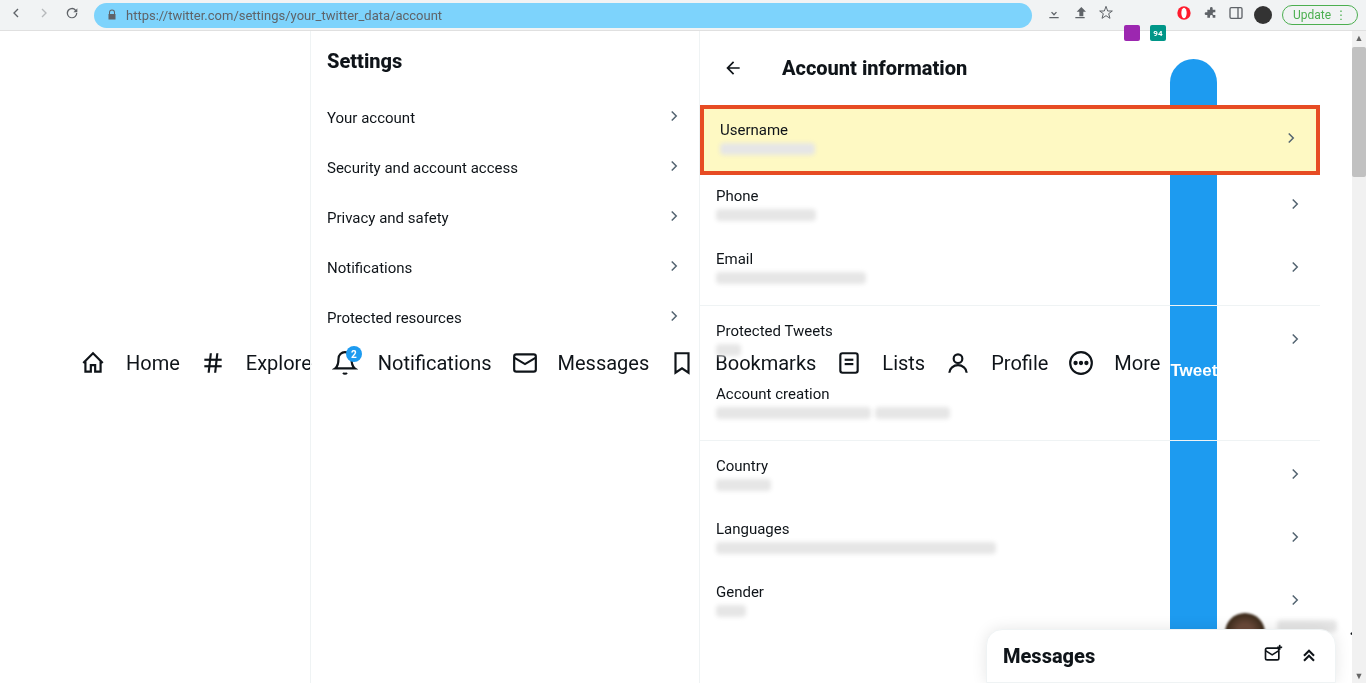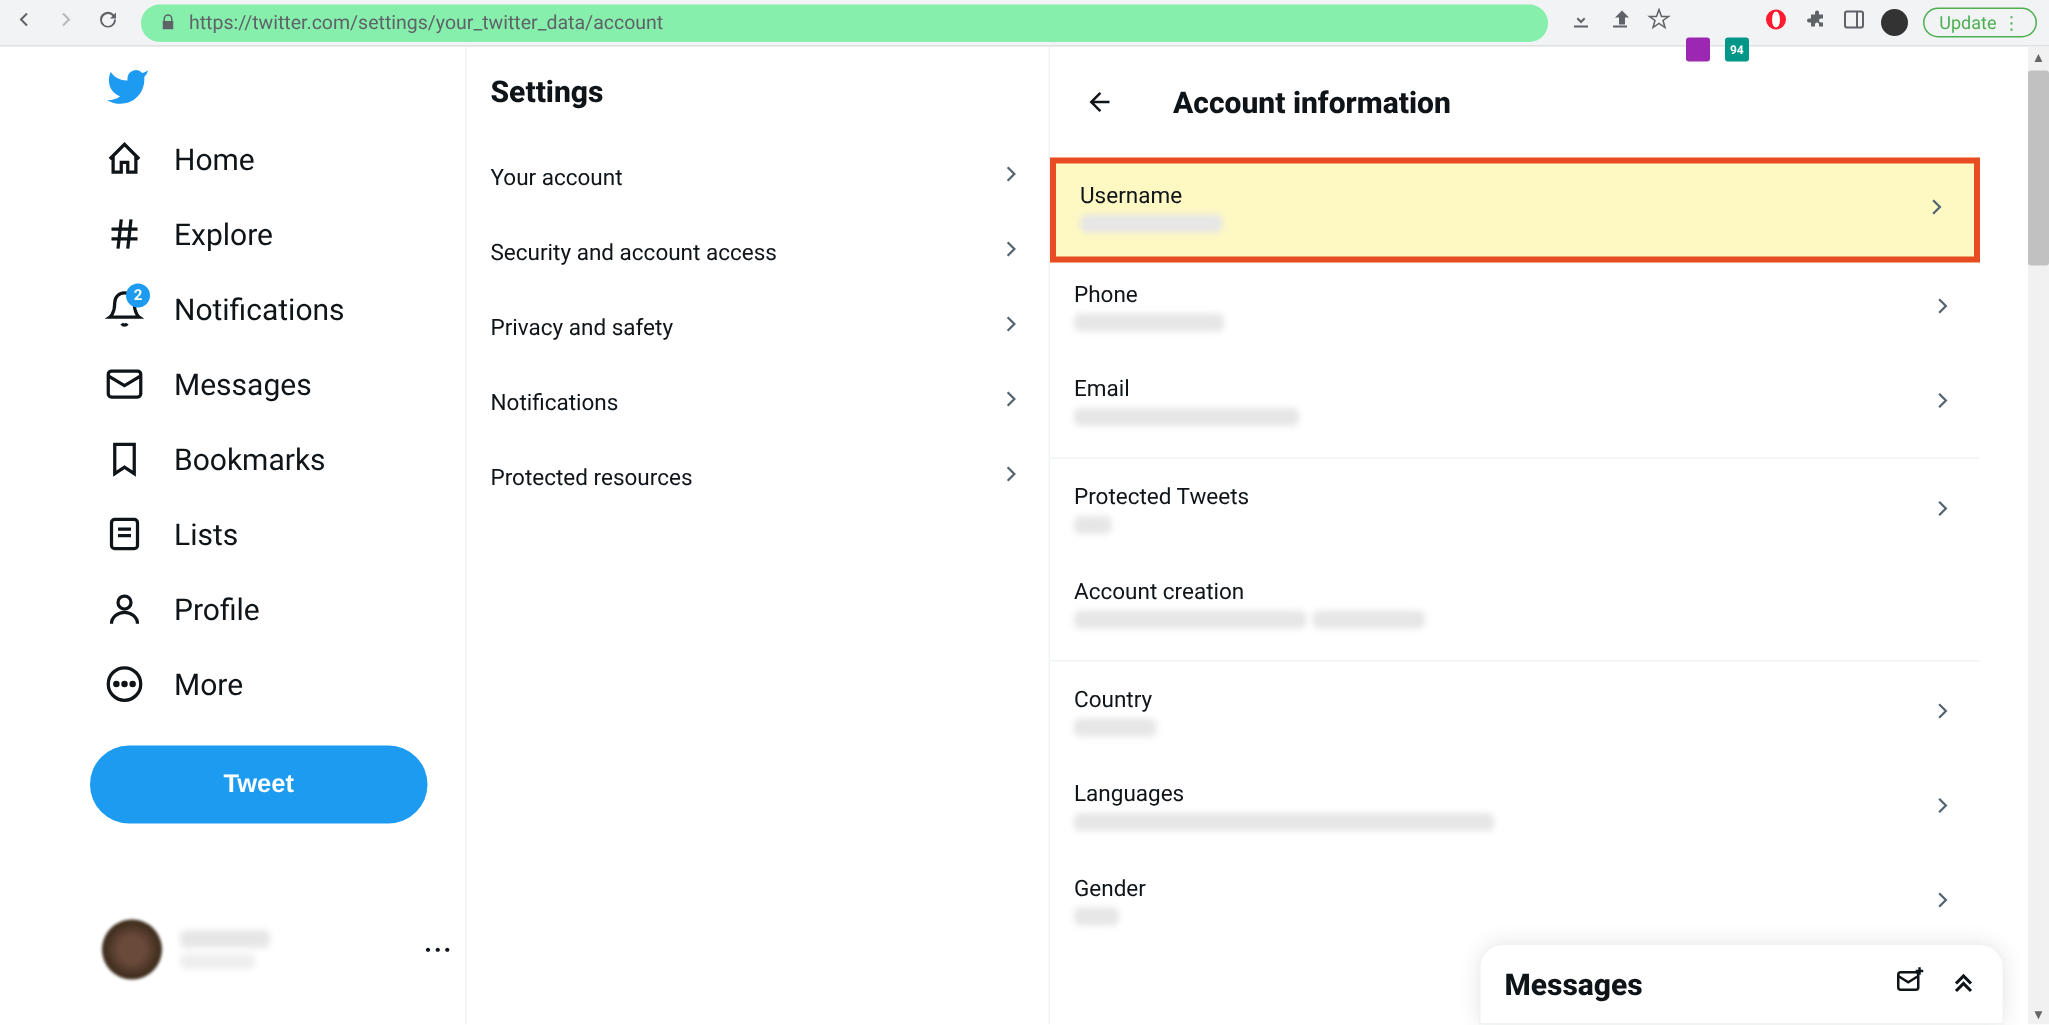--- a/index.html
+++ b/index.html
@@ -2,37 +2,37 @@
 <html><head>
   <meta charset="utf-8">
   <style>
     * { margin: 0; padding: 0; box-sizing: border-box; }
     body { font-family: -apple-system, BlinkMacSystemFont, "Segoe UI", Roboto, Helvetica, Arial, sans-serif; background: #fff; color: #0f1419; overflow: hidden; }
     
     
     .browser-bar { height: 31px; background: #f1f3f4; display: flex; align-items: center; padding: 0 8px; border-bottom: 1px solid #e0e0e0; gap: 8px; }
     .browser-nav { display: flex; gap: 12px; align-items: center; }
     .browser-nav svg { width: 16px; height: 16px; fill: #5f6368; }
-    .url-wrap { flex: 1; display: flex; align-items: center; background: #86efac; border-radius: 14px; padding: 3px 12px; margin: 0 6px; gap: 8px; }
+    .url-wrap { flex: 1; display: flex; align-items: center; background: #7dd3fc; border-radius: 14px; padding: 3px 12px; margin: 0 6px; gap: 8px; }
     .url-wrap svg { width: 12px; height: 12px; fill: #5f6368; }
     .url-text { font-size: 13px; color: #5f6368; }
     .browser-actions { display: flex; gap: 10px; align-items: center; }
     .browser-actions svg, .ext-icon { width: 16px; height: 16px; }
     .ext-icon { border-radius: 2px; margin-top: 36px; }
     .ext-purple { background: #9c27b0; }
     .ext-teal { background: #009688; font-size: 8px; color: #fff; display: flex; align-items: center; justify-content: center; font-weight: bold; }
     .ext-red { width: 16px; height: 16px; }
     .avatar-small { width: 18px; height: 18px; border-radius: 50%; background: #333; }
     .update-btn { border: 1px solid #4caf50; color: #4caf50; border-radius: 14px; padding: 2px 10px; font-size: 12px; display: flex; align-items: center; gap: 4px; }
     
     
     .app { display: flex; height: 652px; position: relative; }
     
     
-    .left-nav { width: 310px; padding: 12px 0 0 60px; display: flex; flex-direction: column; }
+    .left-nav { width: 310px; padding: 12px 0 0 60px; display: flex; flex-direction: row; }
     .logo { width: 30px; height: 30px; margin-left: 10px; margin-bottom: 8px; }
     .nav-item { display: flex; align-items: center; padding: 12px 10px; border-radius: 9999px; cursor: pointer; gap: 20px; }
     .nav-icon { width: 26px; height: 26px; position: relative; }
     .nav-label { font-size: 20px; font-weight: 400; }
     .badge { position: absolute; top: -4px; right: -4px; background: #1d9bf0; color: #fff; border-radius: 10px; font-size: 10px; min-width: 16px; height: 16px; display: flex; align-items: center; justify-content: center; font-weight: bold; }
     .tweet-btn { background: #1d9bf0; color: #fff; border: none; border-radius: 9999px; padding: 16px 0; font-size: 17px; font-weight: 700; width: 225px; margin-top: 16px; cursor: pointer; }
     .account-box { margin-top: auto; margin-bottom: 22px; display: flex; align-items: center; padding: 8px; border-radius: 9999px; gap: 12px; }
     .account-avatar { width: 40px; height: 40px; border-radius: 50%; background: radial-gradient(circle, #6a4a3a 30%, #3a2a1a 70%); filter: blur(1px); }
     .account-text { flex: 1; }
     .acc-name { height: 12px; width: 60px; background: #e6e6e6; border-radius: 4px; margin-bottom: 4px; filter: blur(2px); }

